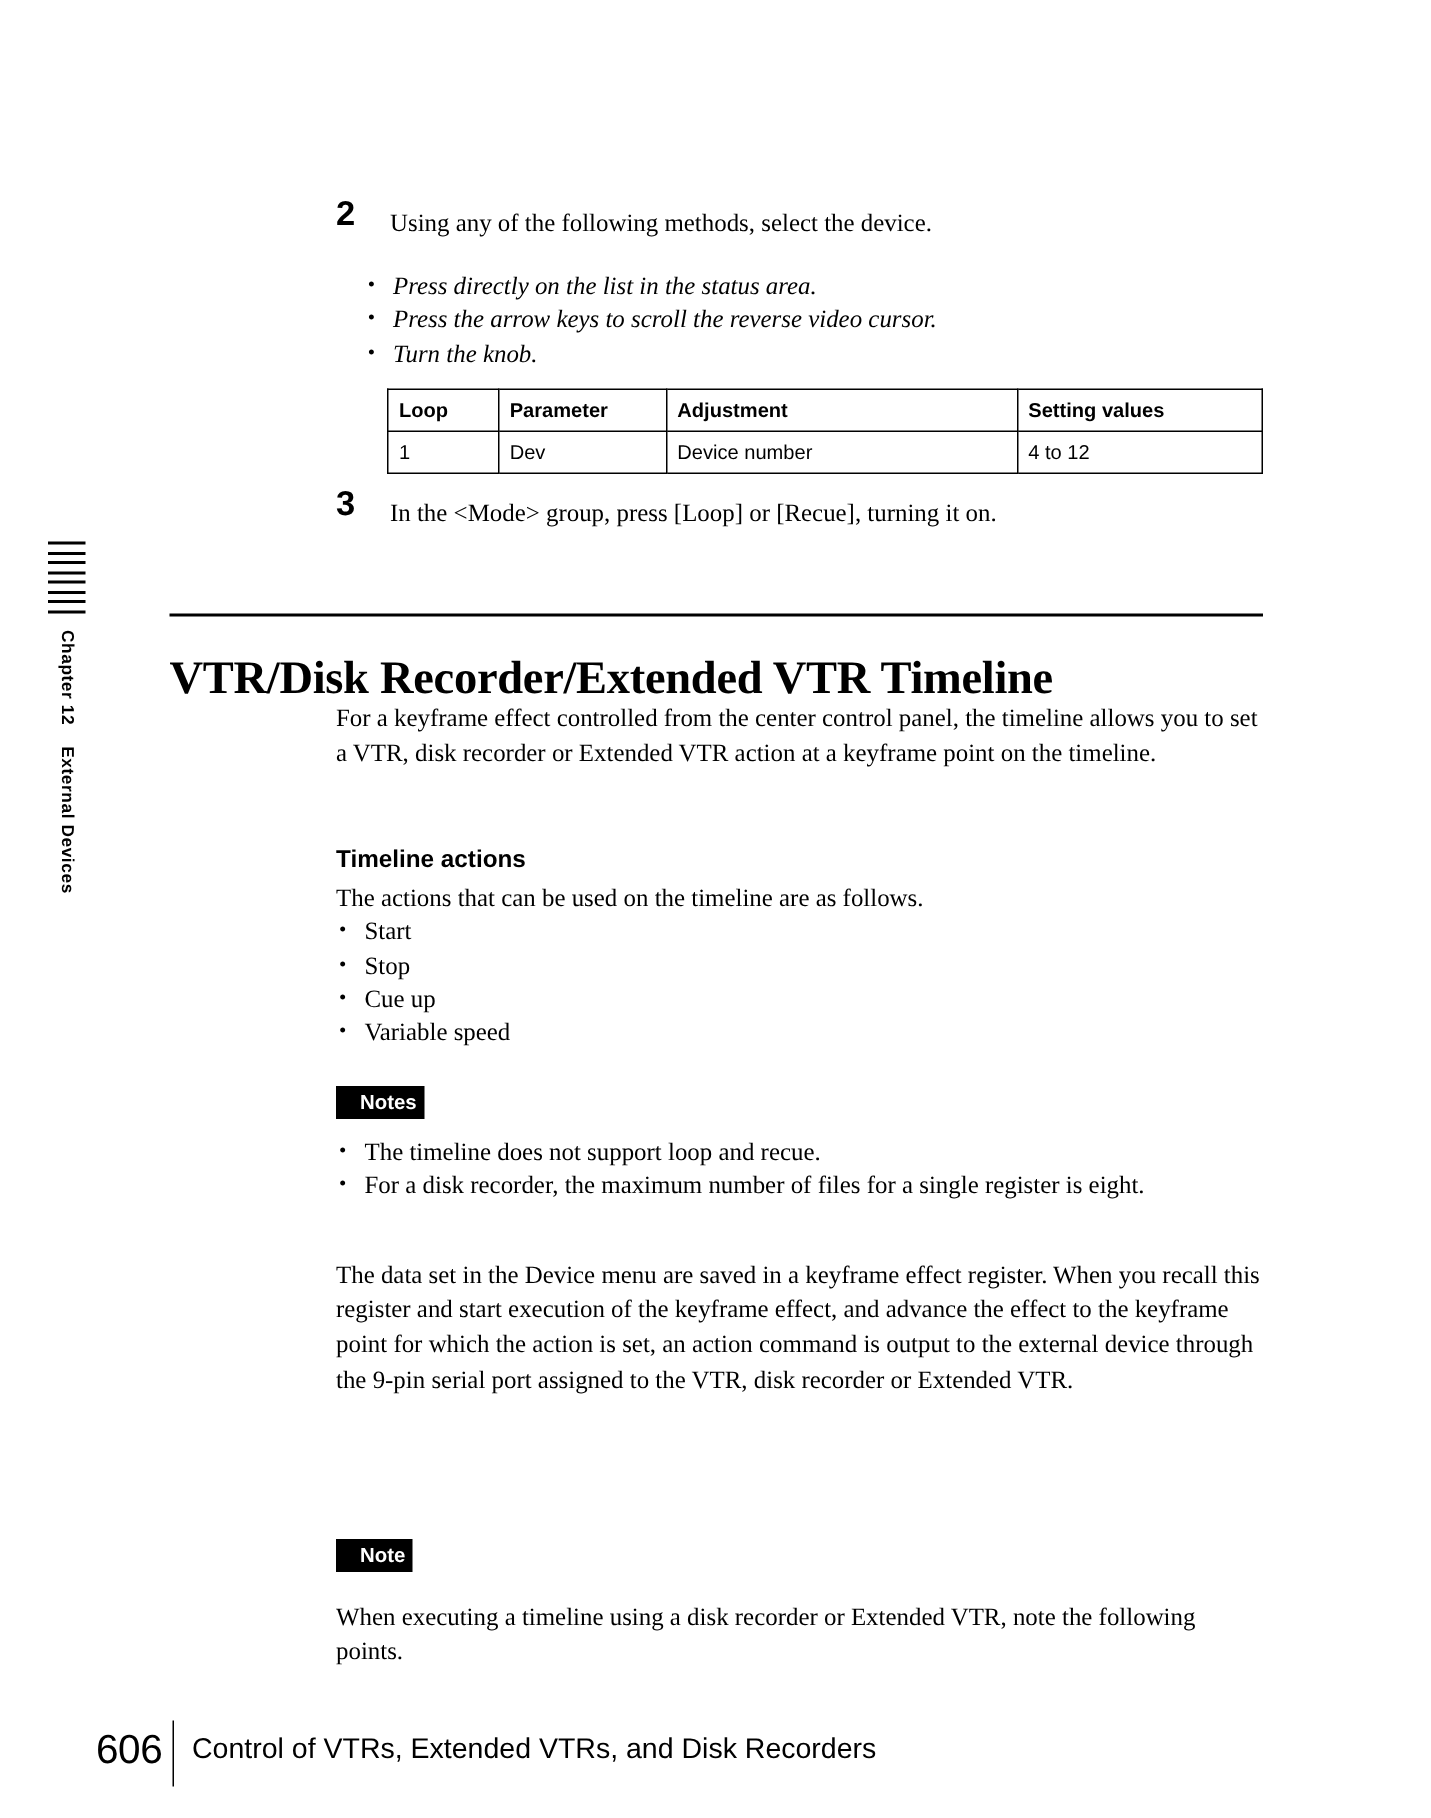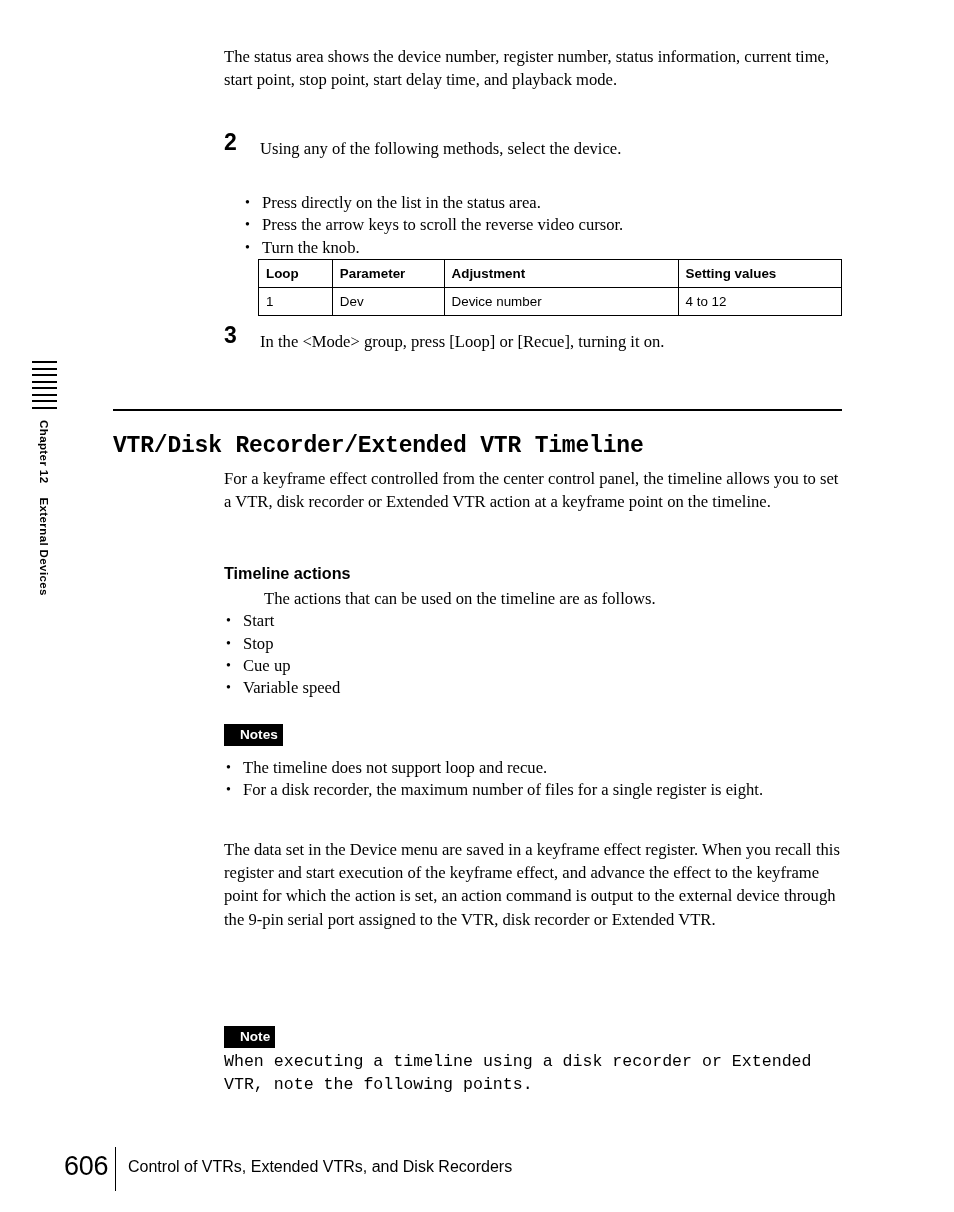--- a/index.html
+++ b/index.html
@@ -130,23 +130,23 @@
     left: 113px;
     top: 409px;
     width: 729px;
     height: 1.5px;
     background: #000;
   }
   .sec-title {
     position: absolute;
     left: 113px;
     top: 415px;
-    font-family: Liberation Mono, monospace;
-    font-weight: bold;
-    font-size: 23px;
+    font-family: Liberation Serif, serif;
+    font-weight: bold;
+    font-size: 31px;
     line-height: 32px;
     letter-spacing: -0.2px;
   }
 
   .subhead {
     font-family: "Liberation Sans", "DejaVu Sans", sans-serif;
     font-weight: bold;
     font-size: 16.2px;
     line-height: 20px;
     margin: 0;
@@ -181,21 +181,21 @@
     top: 1147px;
     width: 1.4px;
     height: 44px;
     background: #000;
   }
   .footer-text {
     position: absolute;
     left: 128px;
     top: 1158px;
     font-family: "Liberation Sans", "DejaVu Sans", sans-serif;
-    font-size: 16px;
+    font-size: 19px;
     line-height: 18px;
   }
 </style>
 </head>
 <body>
 
 <div class="page">
 
   <div class="thumb-stripes" id="thumbStripes">
       <i></i>
@@ -204,32 +204,29 @@
       <i></i>
       <i></i>
       <i></i>
       <i></i>
       <i></i>
     </div>
   <div class="chapter-tab">
     <div class="vtext"><span>Chapter 12</span><span class="gap"></span><span>External Devices</span></div>
   </div>
 
-  <div class="body-col" style="top:45px;">
-    <p class="para">The status area shows the device number, register number, status information, current time, start point, stop point, start delay time, and playback mode.</p>
-  </div>
 
   <div class="body-col" style="top:137px;">
     <div class="step">
       <span class="step-num">2</span>
       <p class="para">Using any of the following methods, select the device.</p>
     </div>
   </div>
 
-  <div class="body-col" style="left:243px; width:600px; top:192px;">
+  <div class="body-col" style="left:243px; width:600px; top:180px;font-style:italic;">
     <ul class="blist">
       <li>Press directly on the list in the status area.</li>
       <li>Press the arrow keys to scroll the reverse video cursor.</li>
       <li>Turn the knob.</li>
     </ul>
   </div>
 
   <table class="knob-table">
     <thead>
       <tr>
@@ -258,21 +255,21 @@
 
   <div class="sec-rule"></div>
   <h1 class="sec-title">VTR/Disk Recorder/Extended VTR Timeline</h1>
 
   <div class="body-col" style="top:467px;">
     <p class="para">For a keyframe effect controlled from the center control panel, the timeline allows you to set a VTR, disk recorder or Extended VTR action at a keyframe point on the timeline.</p>
   </div>
 
   <div class="body-col" style="top:563px;">
     <h2 class="subhead">Timeline actions</h2>
-    <p class="para" style="margin-top:4px;margin-left:40px;">The actions that can be used on the timeline are as follows.</p>
+    <p class="para" style="margin-top:4px;">The actions that can be used on the timeline are as follows.</p>
     <ul class="blist">
       <li>Start</li>
       <li>Stop</li>
       <li>Cue up</li>
       <li>Variable speed</li>
     </ul>
   </div>
 
   <div class="body-col" style="top:724px;">
     <span class="note-badge">Notes</span>
@@ -281,20 +278,20 @@
       <li>For a disk recorder, the maximum number of files for a single register is eight.</li>
     </ul>
   </div>
 
   <div class="body-col" style="top:838px;">
     <p class="para">The data set in the Device menu are saved in a keyframe effect register. When you recall this register and start execution of the keyframe effect, and advance the effect to the keyframe point for which the action is set, an action command is output to the external device through the 9-pin serial port assigned to the VTR, disk recorder or Extended VTR.</p>
   </div>
 
   <div class="body-col" style="top:1026px;">
     <span class="note-badge">Note</span>
-    <p class="para" style="margin-top:2px;font-family:Liberation Mono, monospace;">When executing a timeline using a disk recorder or Extended VTR, note the following points.</p>
+    <p class="para" style="margin-top:18px;">When executing a timeline using a disk recorder or Extended VTR, note the following points.</p>
   </div>
 
   <div class="footer-num">606</div>
   <div class="footer-rule"></div>
   <div class="footer-text">Control of VTRs, Extended VTRs, and Disk Recorders</div>
 
 </div>
 
 </body></html>

